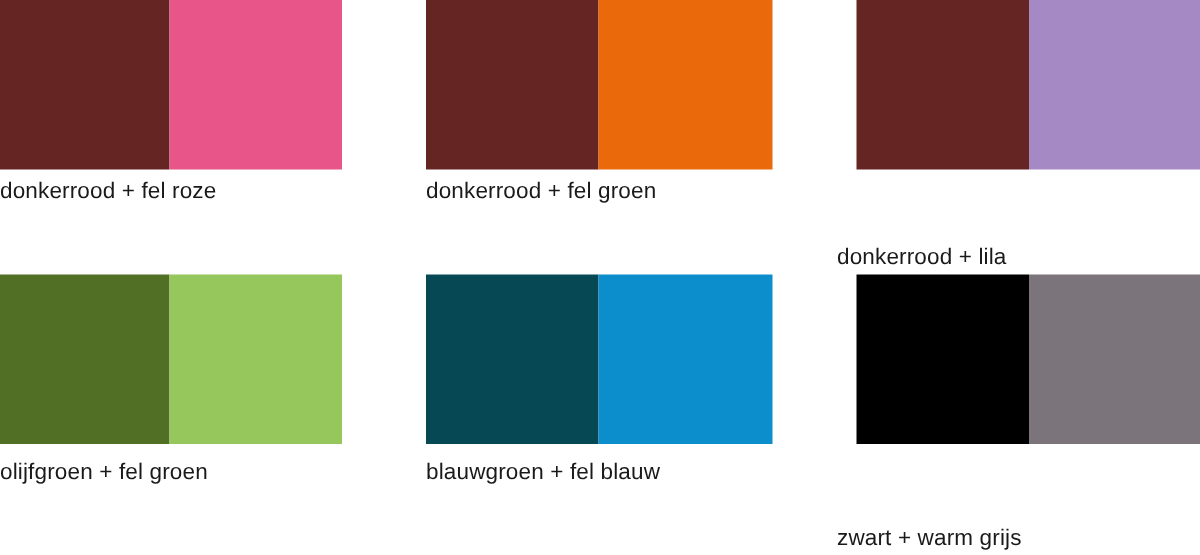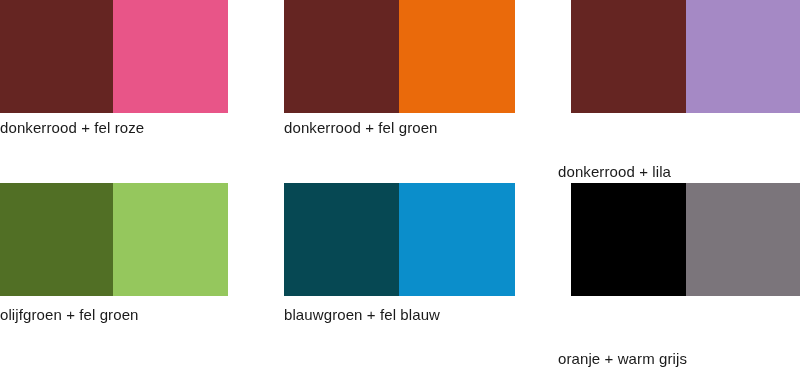--- a/index.html
+++ b/index.html
@@ -125,18 +125,18 @@
         <div class="swatch-strip right" style="background-color:#0b8ecb;"></div>
       </div>
       <div class="pair-label">blauwgroen + fel blauw</div>
     </div>
 
     <div class="col3">
       <div class="swatch-pair">
         <div class="swatch-strip left" style="background-color:#000000;"></div>
         <div class="swatch-strip right" style="background-color:#7b757b;"></div>
       </div>
-      <div class="pair-label">oranje + warm grijs</div>
+      <div class="pair-label">zwart + warm grijs</div>
     </div>
 
   </div>
 
 </div>
 
 </body></html>

